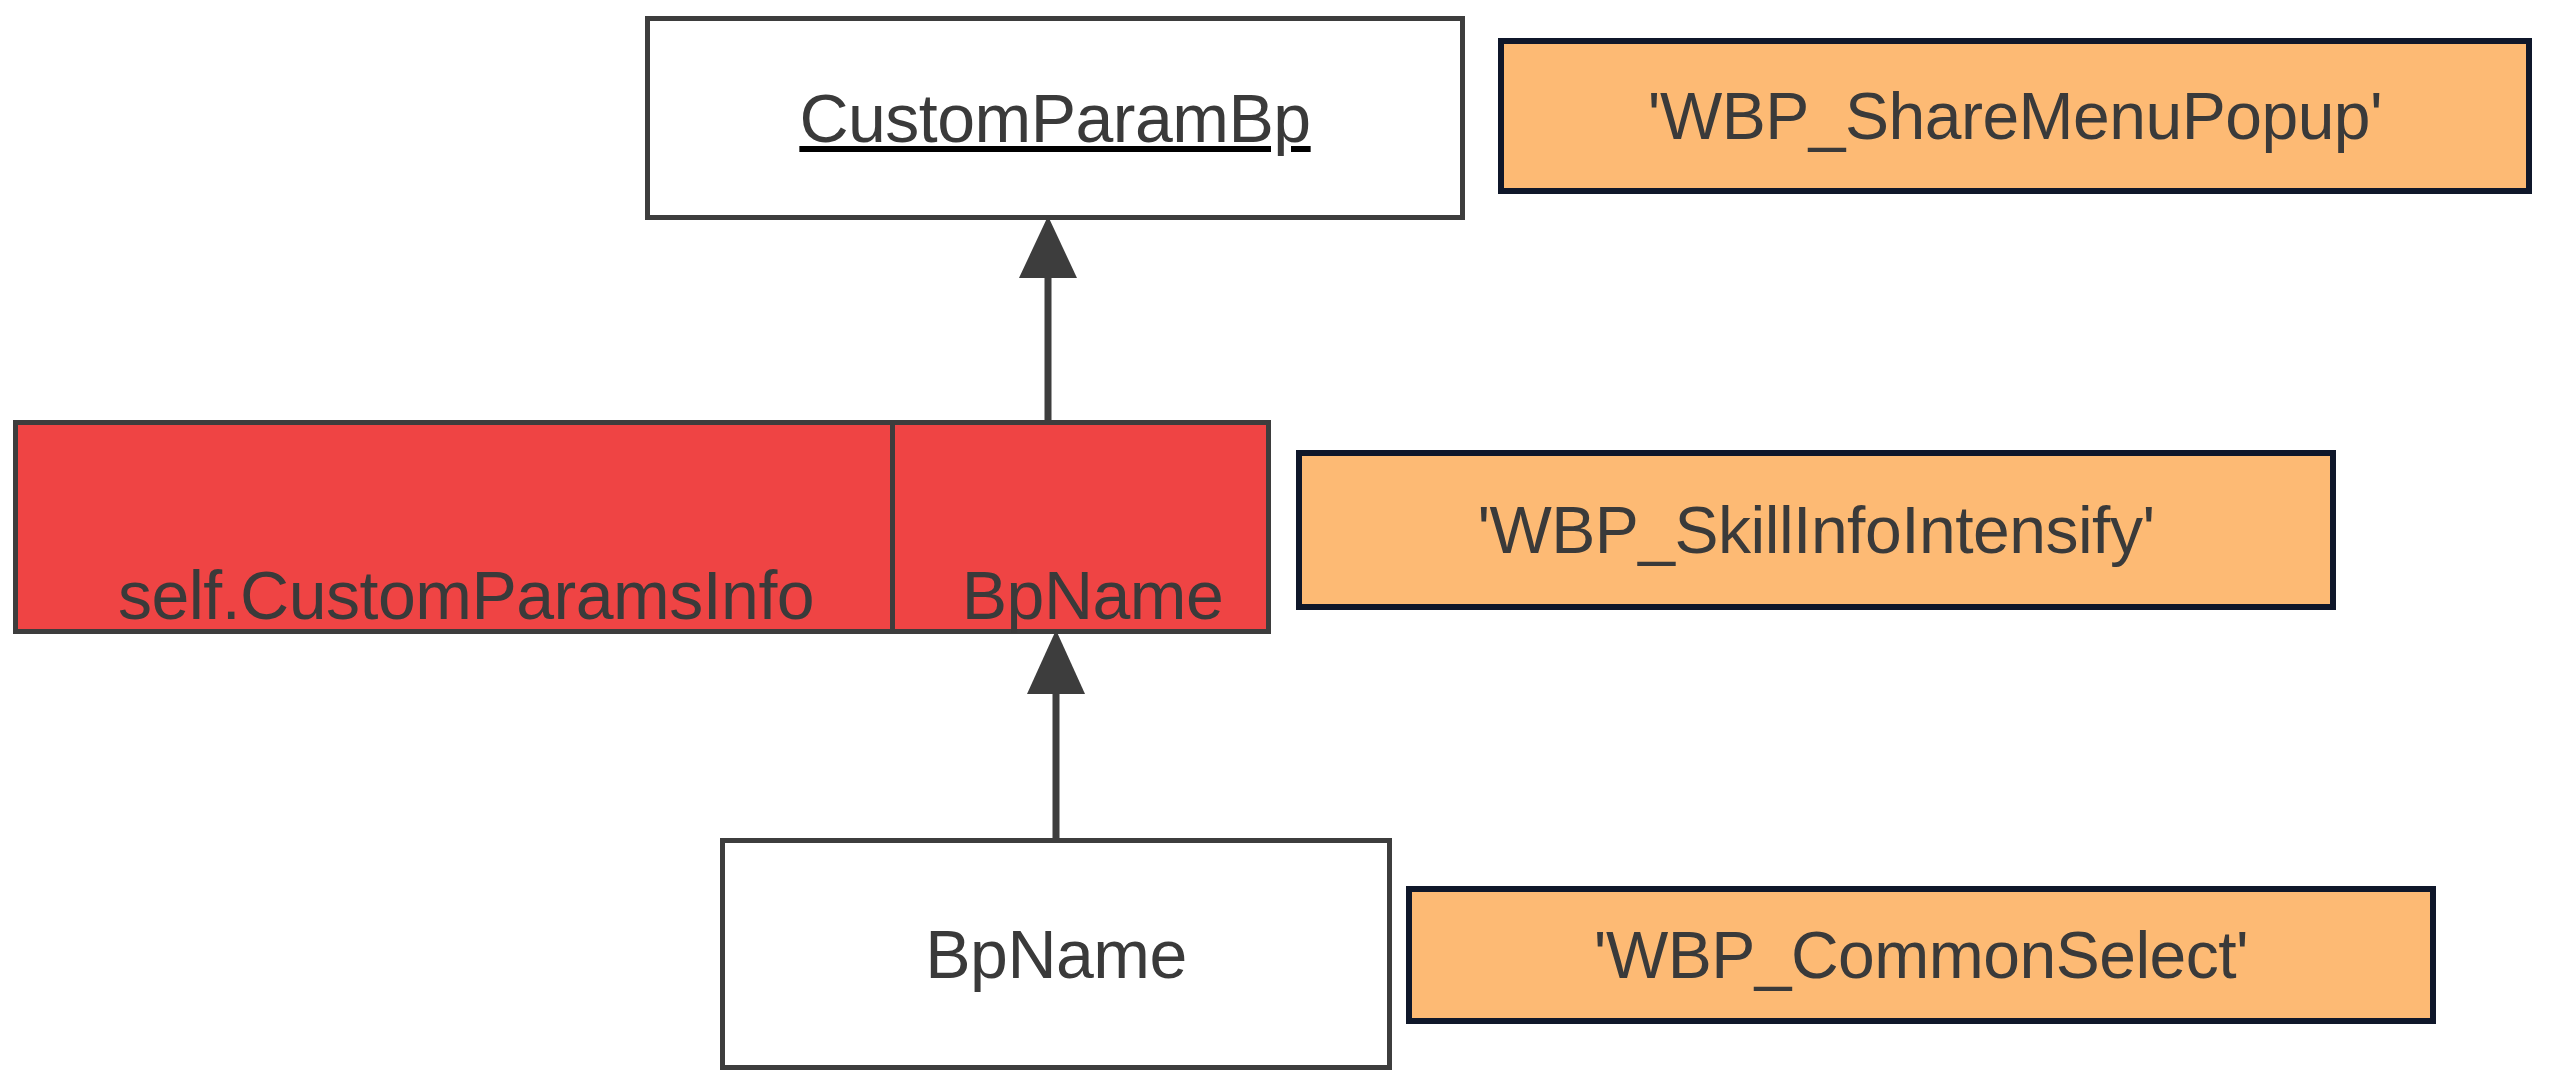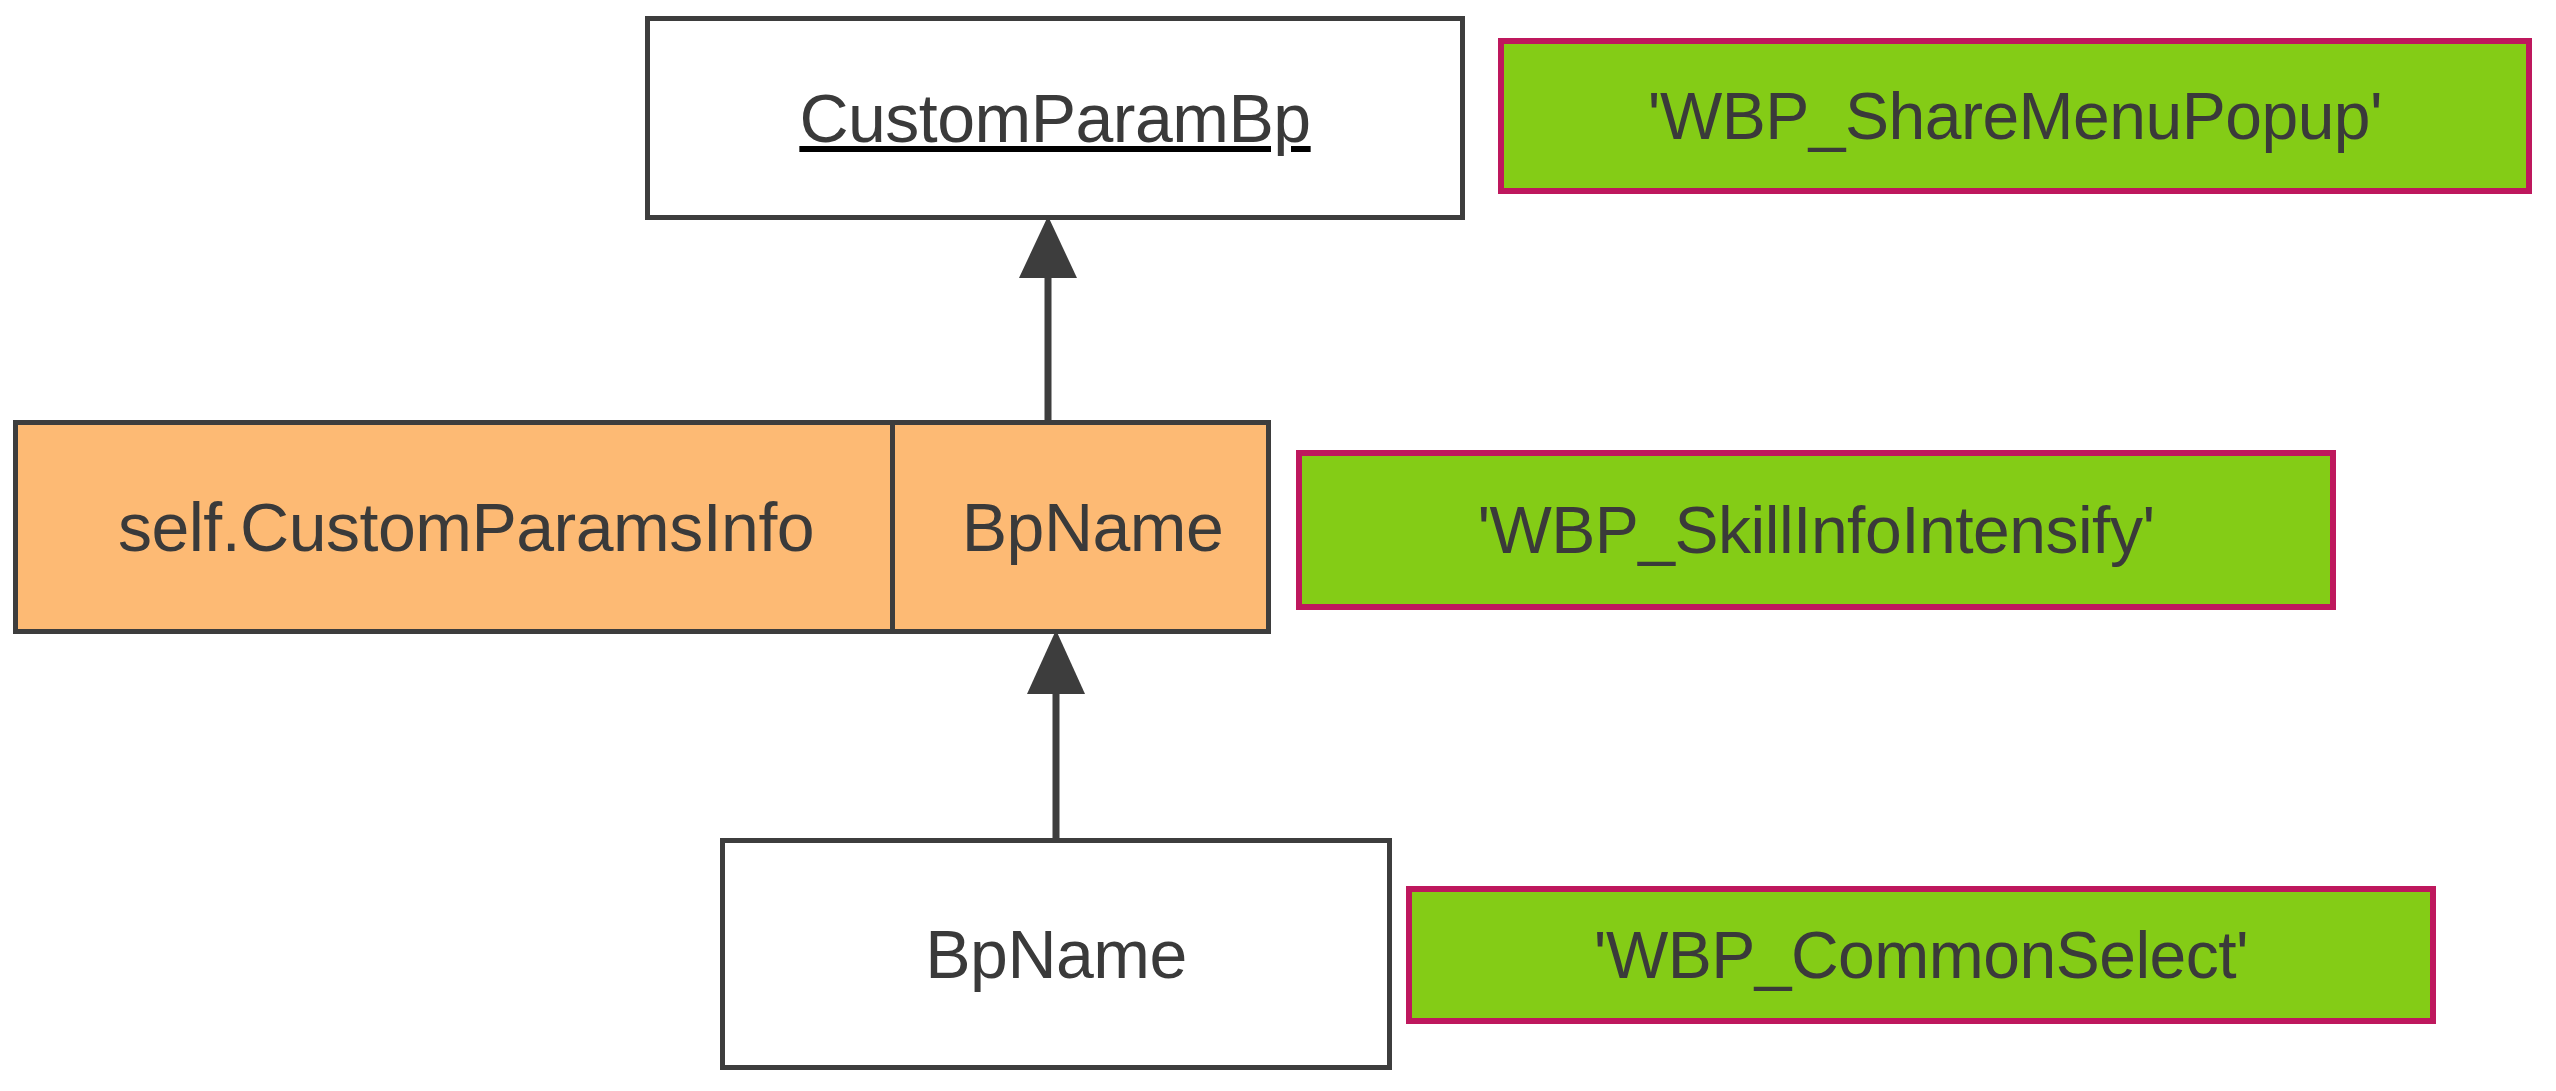--- a/index.html
+++ b/index.html
@@ -38,36 +38,36 @@
 
   
   .node.split {
     display: flex;
     flex-direction: row;
     align-items: stretch;
     justify-content: flex-start;
   }
   .cell {
     display: flex;
-    align-items: center;
+    align-items: flex-end;
     justify-content: center;
     box-sizing: border-box;
-    background: #fdba74;
+    background: #ef4444;
     padding-left: 24px;
   }
   .cell.cell-left {
     border-right: 5px solid #3d3d3d;
   }
 
   
   .value-box {
     position: absolute;
     box-sizing: border-box;
-    background: #84cc16;
-    border: 6px solid #be185d;
+    background: #fdba74;
+    border: 6px solid #0f172a;
     display: flex;
     align-items: center;
     justify-content: center;
   }
   .value-label {
     color: #3a3a3a;
     font-size: 66px;
     font-weight: 400;
     line-height: 1;
     letter-spacing: -0.5px;

